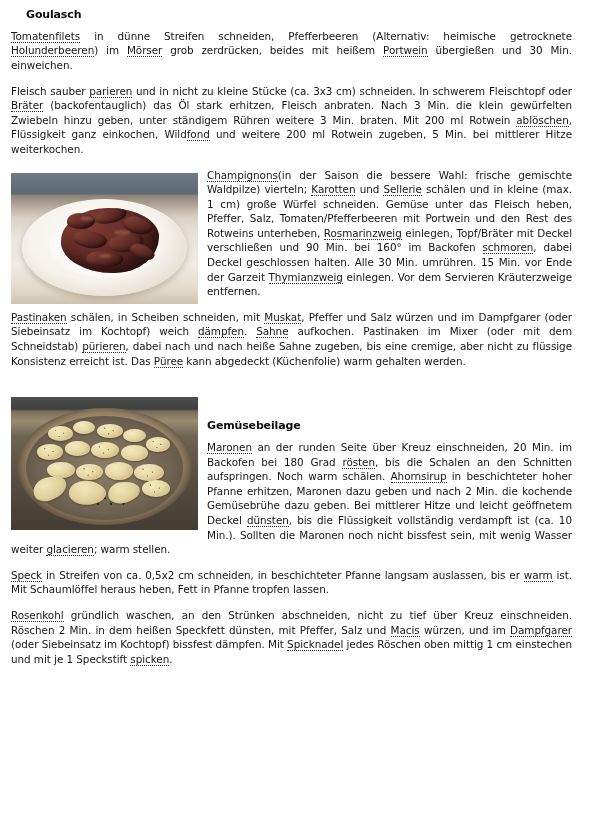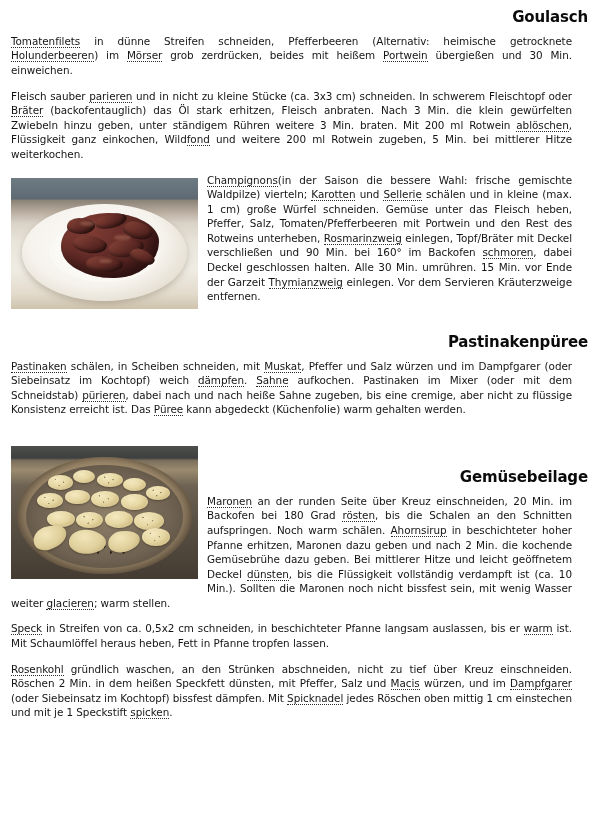--- a/index.html
+++ b/index.html
@@ -13,27 +13,26 @@
     color: #111111;
     overflow: hidden;
     position: relative;
   }
   .page {
     position: relative;
     width: 600px; height: 815px;
     padding: 8px 12px 0 11px;
   }
   h2.heading {
-    font-size: 15px;
+    font-size: 11px;
     font-weight: bold;
     letter-spacing: -0.15px;
     margin: 0 0 7px 15px;
     line-height: 1.25;
     color: #0b0b0b;
-    text-align: right;
   }
   p.body {
     font-size: 10.4px;
     line-height: 14.6px;
     text-align: justify;
     margin: 0 16px 11px 0;
     letter-spacing: -0.05px;
     color: #141414;
     -webkit-hyphens: none;
     hyphens: none;
@@ -194,21 +193,20 @@
     <div class="g-chunk" style="left:63%;top:55%;width:14%;height:11%;transform:rotate(22deg);"></div>
     <div class="g-hi" style="left:37%;top:33%;width:8%;height:4%;"></div>
     <div class="g-hi" style="left:55%;top:44%;width:9%;height:4%;"></div>
     <div class="g-hi" style="left:47%;top:62%;width:7%;height:3%;"></div>
   </div>
 
   <p class="body"><span class="sp">Champignons</span>(in der Saison die bessere Wahl: frische gemischte Waldpilze) vierteln; <span class="sp">Karotten</span> und <span class="sp">Sellerie</span> schälen und in kleine (max. 1 cm) große Würfel schneiden. Gemüse unter das Fleisch heben, Pfeffer, Salz, Tomaten/Pfefferbeeren mit Portwein und den Rest des Rotweins unterheben, <span class="sp">Rosmarinzweig</span> einlegen, Topf/Bräter mit Deckel verschließen und 90 Min. bei 160° im Backofen <span class="sp">schmoren</span>, dabei Deckel geschlossen halten. Alle 30 Min. umrühren. 15 Min. vor Ende der Garzeit <span class="sp">Thymianzweig</span> einlegen. Vor dem Servieren Kräuterzweige entfernen.</p>
 
   <div class="clear"></div>
 
-  <h2 class="heading" style="margin-top:18px;">Pastinakenpüree</h2>
 
   <p class="body"><span class="sp">Pastinaken</span> schälen, in Scheiben schneiden, mit <span class="sp">Muskat</span>, Pfeffer und Salz würzen und im Dampfgarer (oder Siebeinsatz im Kochtopf) weich <span class="sp">dämpfen</span>. <span class="sp">Sahne</span> aufkochen. Pastinaken im Mixer (oder mit dem Schneidstab) <span class="sp">pürieren</span>, dabei nach und nach heiße Sahne zugeben, bis eine cremige, aber nicht zu flüssige Konsistenz erreicht ist. Das <span class="sp">Püree</span> kann abgedeckt (Küchenfolie) warm gehalten werden.</p>
 
   <div style="height:14px;"></div>
 
   <div class="photo photo-parsnip">
     <div class="p-bg"></div>
     <div class="p-ring"></div>
     <div class="p-basket">
       <div class="p-holes"></div>

